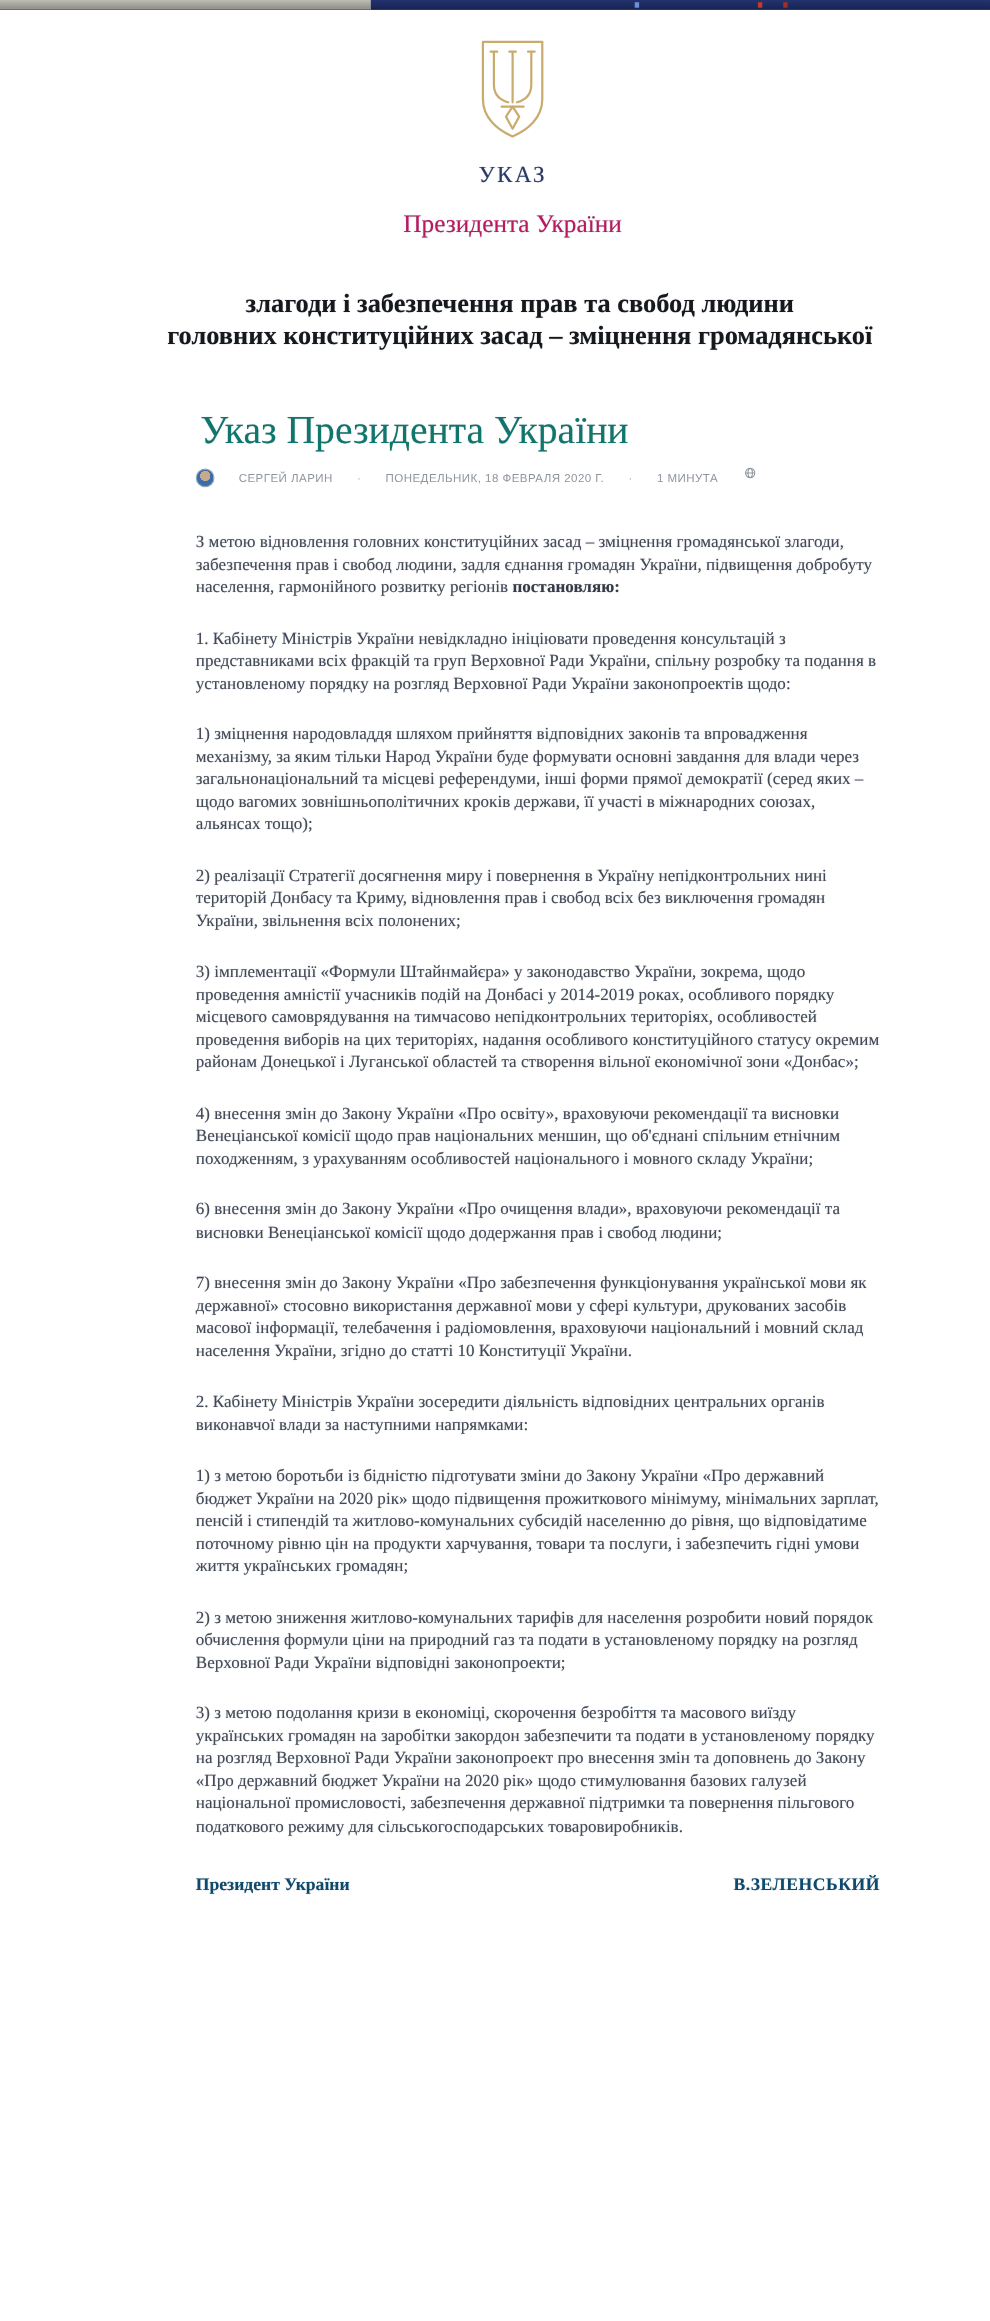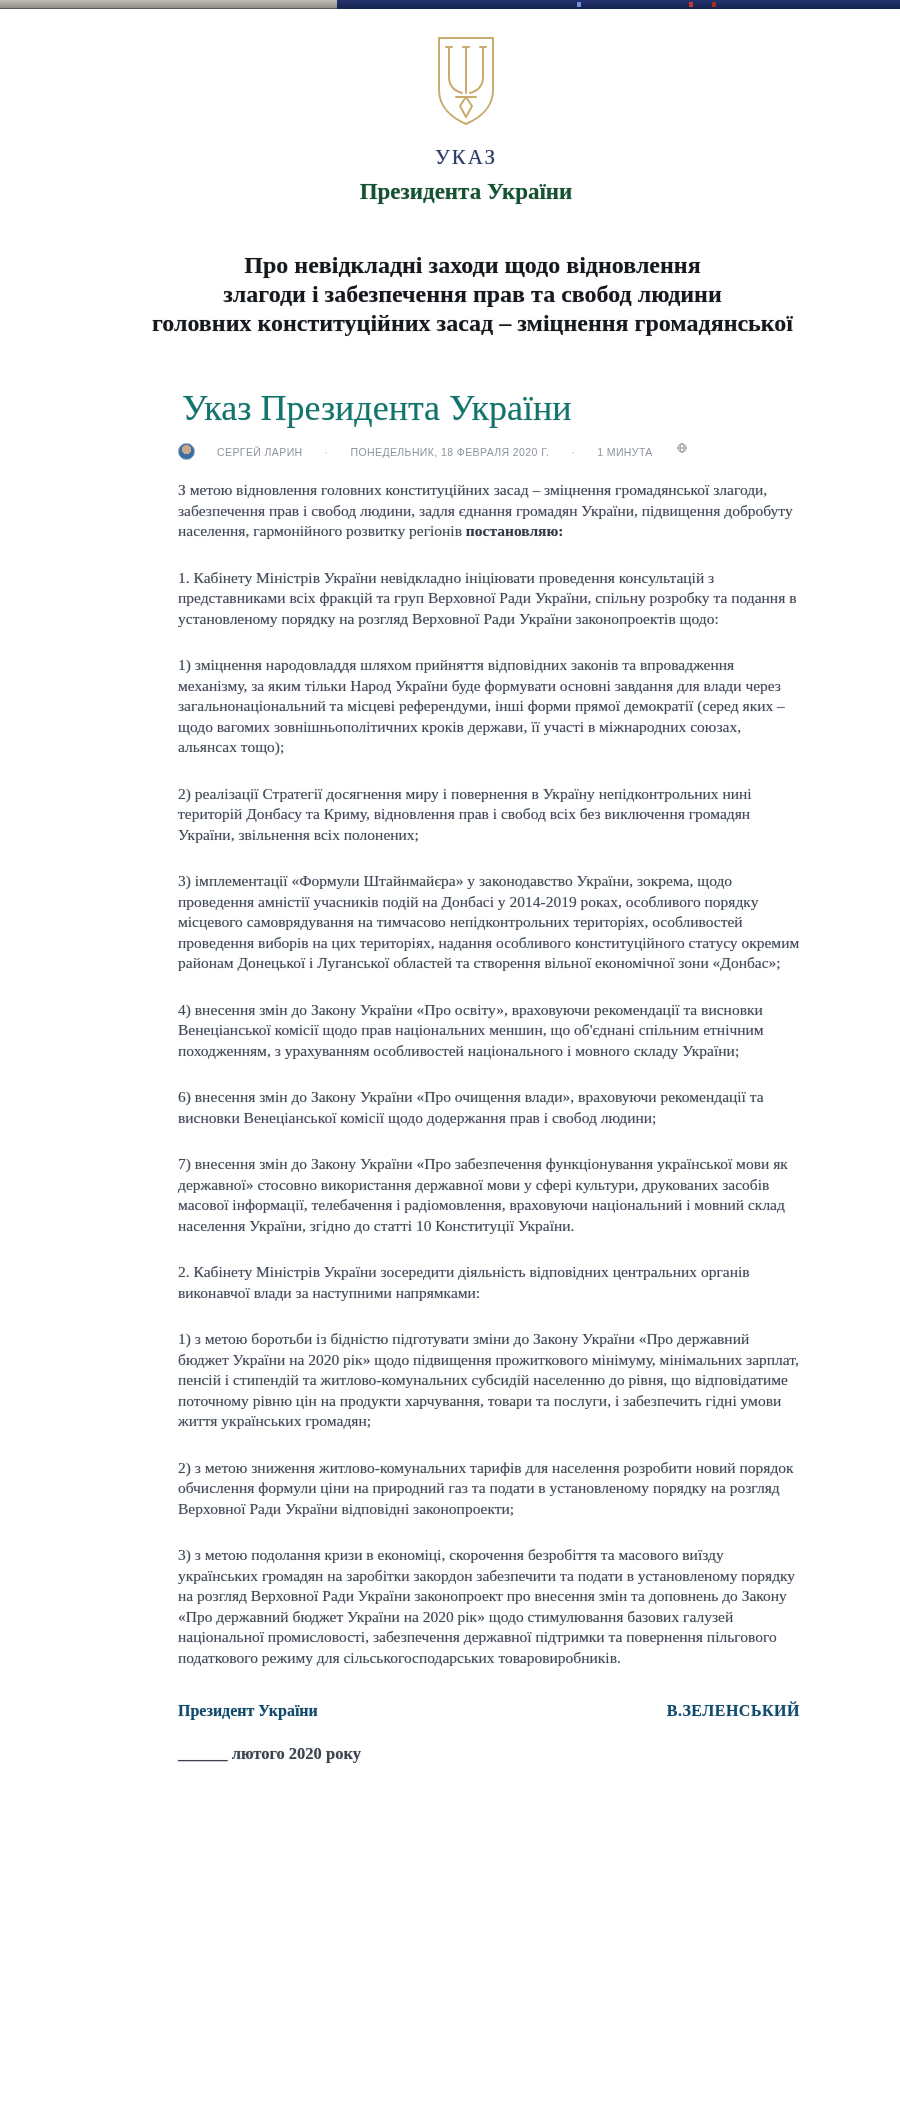--- a/index.html
+++ b/index.html
@@ -34,23 +34,23 @@
     text-align:center;
     color:#2b3a66;
   }
   .emblem{display:inline-block;}
   .masthead-title{
     margin-top:14px;
     font-size:21px;letter-spacing:2px;font-weight:normal;
     color:#2b3a66;text-shadow:0 0 1px rgba(43,58,102,.45);
   }
   .masthead-subtitle{
-    margin-top:9px;
-    font-size:23px;font-weight:bold;
-    color:#14532d;text-shadow:0 0 1px rgba(43,58,102,.45);
+    margin-top:20px;
+    font-size:23px;font-weight:normal;
+    color:#be185d;text-shadow:0 0 1px rgba(43,58,102,.45);
   }
 
   
   .headline{
     margin:46px 55px 0 100px;
     text-align:center;
     font-weight:bold;
     font-size:24px;line-height:29px;
     color:#15181d;
     text-shadow:0 0 1px rgba(20,24,30,.4);
@@ -71,21 +71,21 @@
     color:#8f959e;white-space:nowrap;
   }
   .avatar{
     width:15px;height:15px;border-radius:50%;
     background:radial-gradient(circle at 50% 38%,#c9a98c 0 38%,#3b6ea5 40%);
     border:1px solid #8ba2c0;flex:0 0 auto;
   }
   .byline .dot{color:#a6abb3;}
   .globe{flex:0 0 auto;margin-left:2px;position:relative;top:-3px;}
 
-  .article-body{margin-top:20px;width:622px;}
+  .article-body{margin-top:40px;width:622px;}
   .article-body p{
     margin:0 0 26px 0;
     font-size:15.5px;line-height:20.5px;
     color:#424a58;
     text-shadow:0 0 1px rgba(66,74,88,.42);
   }
   .article-body p strong{color:#343b47;}
 
   .signature-row{
     margin-top:34px;width:622px;
@@ -121,21 +121,20 @@
       <path d="M31 12 H37 M34 12 V58"></path>
       <path d="M24 62 H44"></path>
       <path d="M34 62 L28 71 L34 82 L40 71 Z"></path>
     </svg>
   </span>
   <div class="masthead-title">УКАЗ</div>
   <div class="masthead-subtitle">Президента України</div>
 </div>
 
 <div class="headline">
-  <div>Про невідкладні заходи щодо відновлення</div>
   <div>злагоди і забезпечення прав та свобод людини</div>
   <div>головних конституційних засад – зміцнення громадянської</div>
 </div>
 
 <div class="article">
   <h1 class="article-title">Указ Президента України</h1>
 
   <div class="byline">
     <span class="avatar"></span>
     <span>СЕРГЕЙ ЛАРИН</span>
@@ -167,15 +166,14 @@
         <p>2. Кабінету Міністрів України зосередити діяльність відповідних центральних органів виконавчої влади за наступними напрямками:</p>
         <p>1) з метою боротьби із бідністю підготувати зміни до Закону України «Про державний бюджет України на 2020 рік» щодо підвищення прожиткового мінімуму, мінімальних зарплат, пенсій і стипендій та житлово-комунальних субсидій населенню до рівня, що відповідатиме поточному рівню цін на продукти харчування, товари та послуги, і забезпечить гідні умови життя українських громадян;</p>
         <p>2) з метою зниження житлово-комунальних тарифів для населення розробити новий порядок обчислення формули ціни на природний газ та подати в установленому порядку на розгляд Верховної Ради України відповідні законопроекти;</p>
         <p>3) з метою подолання кризи в економіці, скорочення безробіття та масового виїзду українських громадян на заробітки закордон забезпечити та подати в установленому порядку на розгляд Верховної Ради України законопроект про внесення змін та доповнень до Закону «Про державний бюджет України на 2020 рік» щодо стимулювання базових галузей національної промисловості, забезпечення державної підтримки та повернення пільгового податкового режиму для сільськогосподарських товаровиробників.</p>
       </div>
 
     <div class="signature-row">
       <span class="sig-left">Президент України</span>
       <span class="sig-right">В.ЗЕЛЕНСЬКИЙ</span>
     </div>
-    <div class="date-line">______ лютого 2020 року</div>
   </div>
 </div>
 
 </body></html>

